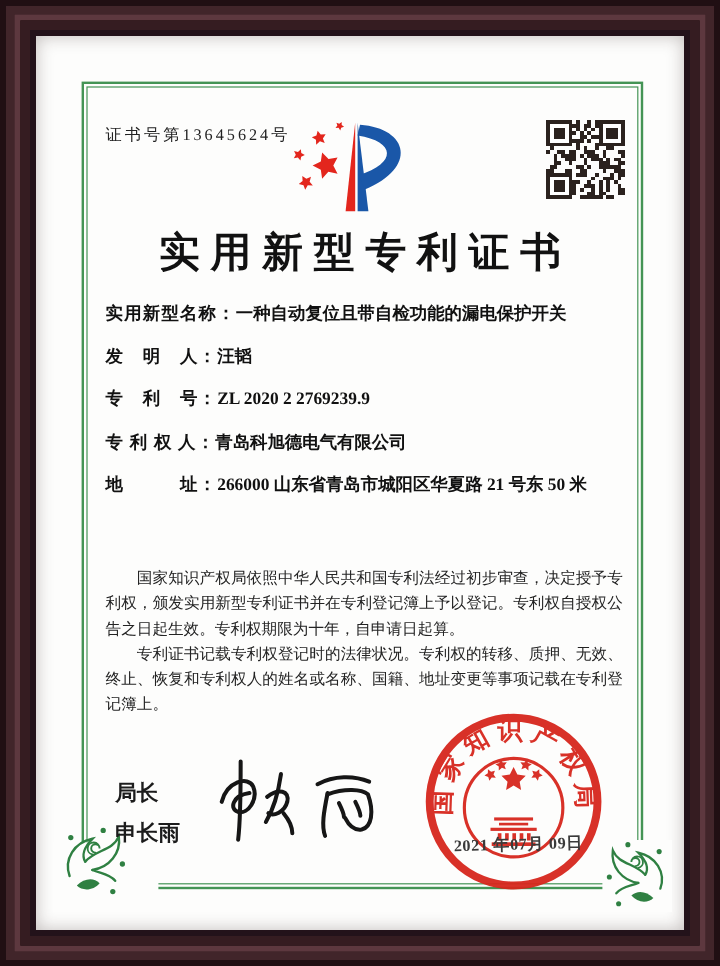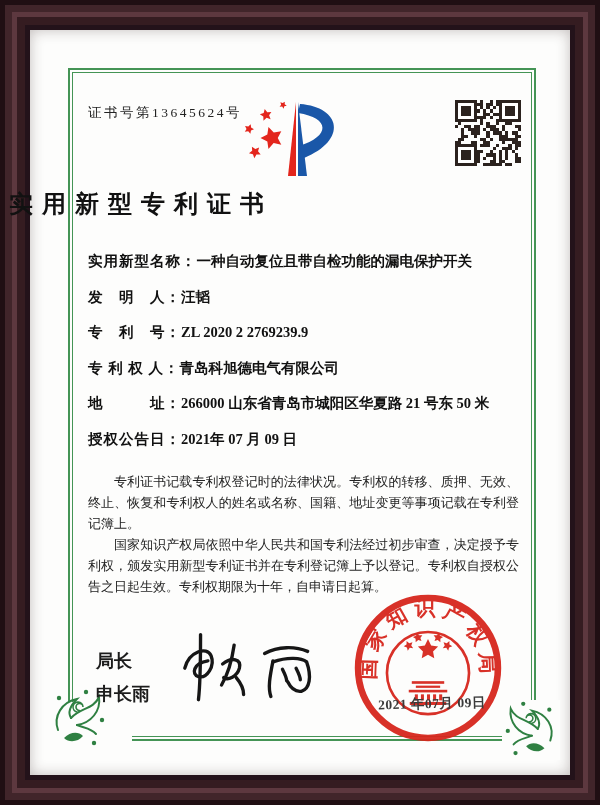--- a/index.html
+++ b/index.html
@@ -18,22 +18,22 @@
   .mask{position:absolute;background:#fdfdfc;}
   .mask-bl{left:44px;top:702px;width:88px;height:58px;}
   .mask-br{left:502px;top:700px;width:58px;height:60px;}
   .ornament{position:absolute;}
   .ornament svg{display:block;}
   .orn-bl{left:50px;top:686px;}
   .orn-br{left:502px;top:698px;transform:scaleX(-1);}
   .certno{position:absolute;left:88px;top:104px;font-size:13.5px;letter-spacing:2.5px;color:#222;font-weight:400;}
   .logo{position:absolute;left:238px;top:96px;}
   .qr{position:absolute;left:455px;top:100px;}
-  .title{position:absolute;left:0;top:188px;width:100%;text-align:left;
-         font-size:24px;font-weight:bold;letter-spacing:9px;color:#111;text-indent:9px;}
+  .title{position:absolute;left:0;top:188px;width:100%;text-align:center;
+         font-size:34px;font-weight:bold;letter-spacing:9px;color:#111;text-indent:9px;}
   .fields{position:absolute;left:88px;top:252px;width:430px;font-size:14.5px;color:#111;font-weight:700;}
   .frow{margin-bottom:16.5px;white-space:nowrap;}
   .flabel{letter-spacing:1px;}
   .grantrow{display:flex;gap:40px;}
   .paras{position:absolute;left:88px;top:471px;width:431px;font-size:13px;line-height:1.62;
          color:#232323;text-align:justify;}
   .paras p{margin:0;text-indent:2em;}
   .signer{position:absolute;left:96px;top:645px;font-family:"Liberation Sans","DejaVu Sans",sans-serif;
           font-weight:bold;font-size:18px;color:#1c1c1c;line-height:1.85;}
   .signature{position:absolute;left:168px;top:622px;}
@@ -261,27 +261,26 @@
 
   <div class="title">实用新型专利证书</div>
 
   <div class="fields">
     <div class="frow"><span class="flabel">实用新型名称：</span><span class="fvalue">一种自动复位且带自检功能的漏电保护开关</span></div>
     <div class="frow"><span class="flabel">发　明　人：</span><span class="fvalue">汪韬</span></div>
     <div class="frow"><span class="flabel">专　利　号：</span><span class="fvalue">ZL 2020 2 2769239.9</span></div>
     <div class="frow"><span class="flabel">专 利 权 人：</span><span class="fvalue">青岛科旭德电气有限公司</span></div>
     <div class="frow"><span class="flabel">地　　　址：</span><span class="fvalue">266000 山东省青岛市城阳区华夏路 21 号东 50 米</span></div>
     <div class="frow grantrow">
-      <span><span class="flabel">授权公告日：</span><span class="fvalue">2021年 07 月 09 日</span></span>
     </div>
   </div>
 
   <div class="paras">
+    <p>国家知识产权局依照中华人民共和国专利法经过初步审查，决定授予专利权，颁发实用新型专利证书并在专利登记簿上予以登记。专利权自授权公告之日起生效。专利权期限为十年，自申请日起算。</p>
     <p>专利证书记载专利权登记时的法律状况。专利权的转移、质押、无效、终止、恢复和专利权人的姓名或名称、国籍、地址变更等事项记载在专利登记簿上。</p>
-    <p>国家知识产权局依照中华人民共和国专利法经过初步审查，决定授予专利权，颁发实用新型专利证书并在专利登记簿上予以登记。专利权自授权公告之日起生效。专利权期限为十年，自申请日起算。</p>
   </div>
 
   <div class="signer">
     <div>局长</div>
     <div>申长雨</div>
   </div>
 
   <div class="signature">
     <svg width="168" height="84" viewBox="0 0 160 80" fill="none" stroke="#161616" stroke-width="3.2" stroke-linecap="round" stroke-linejoin="round">
       <path d="M16,44 C20,28 37,23 41,32 C45,42 37,54 29,52 C22,50 24,39 38,37"></path>

